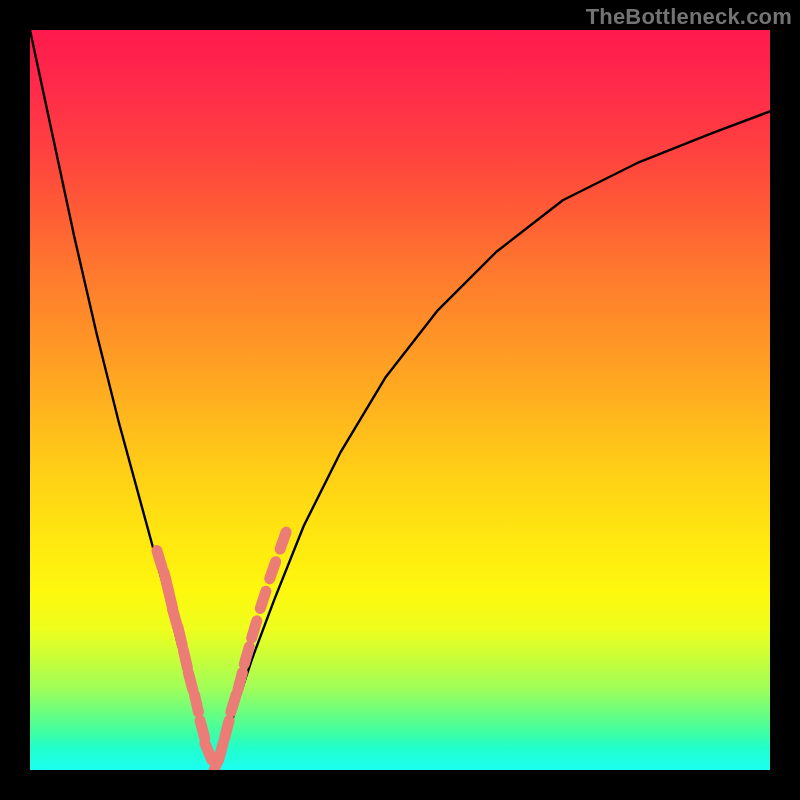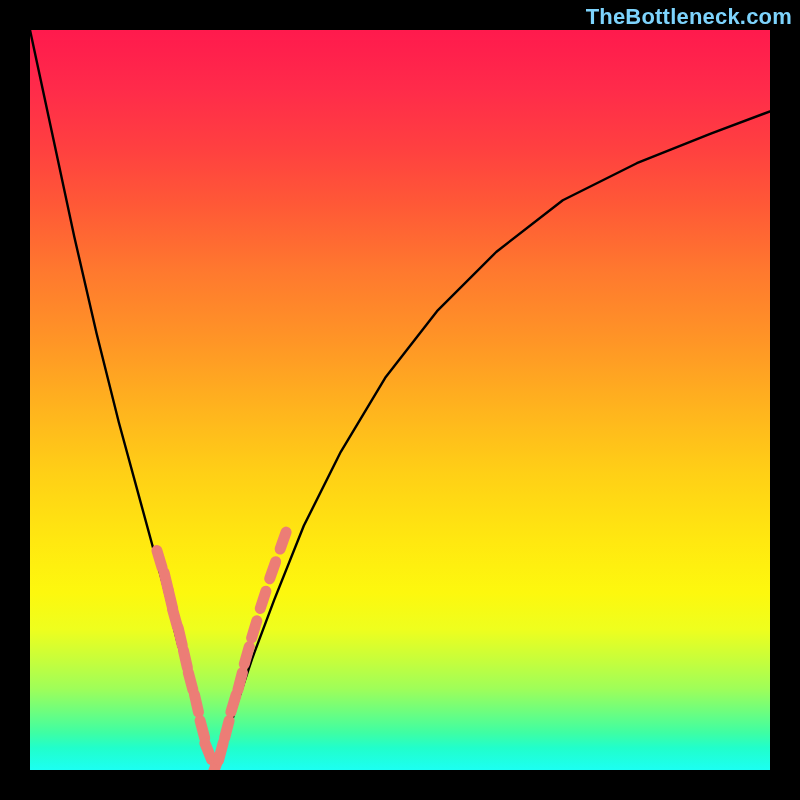--- a/index.html
+++ b/index.html
@@ -59,21 +59,21 @@
     position: absolute;
     left: 0;
     top: 0;
     width: 100%;
     height: 100%;
   }
   .watermark {
     position: absolute;
     top: 4px;
     right: 8px;
-    color: #7dd3fc;
+    color: #737373;
     font-size: 22px;
     font-weight: 600;
     letter-spacing: 0.2px;
     user-select: none;
   }
 </style>
 </head>
 <body>
 
 <div class="frame">

